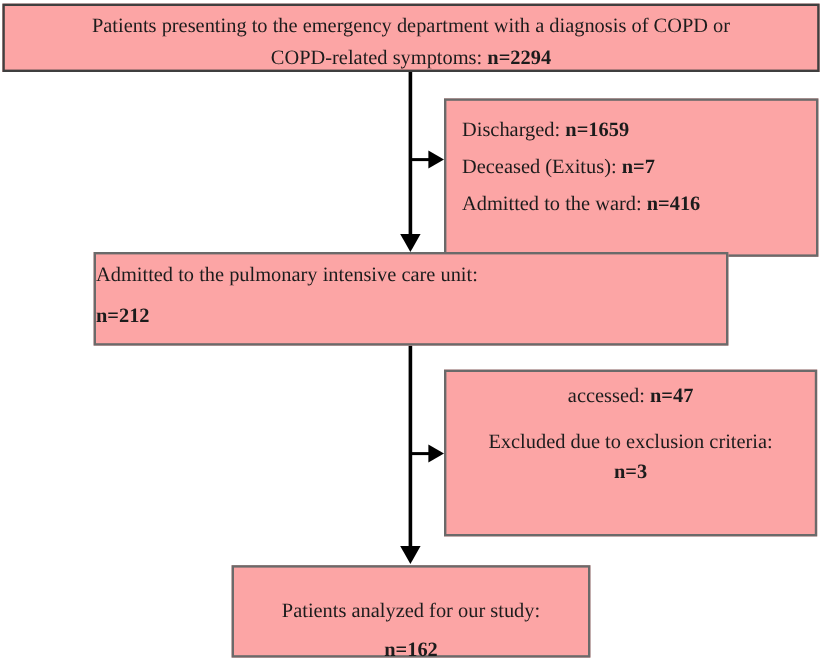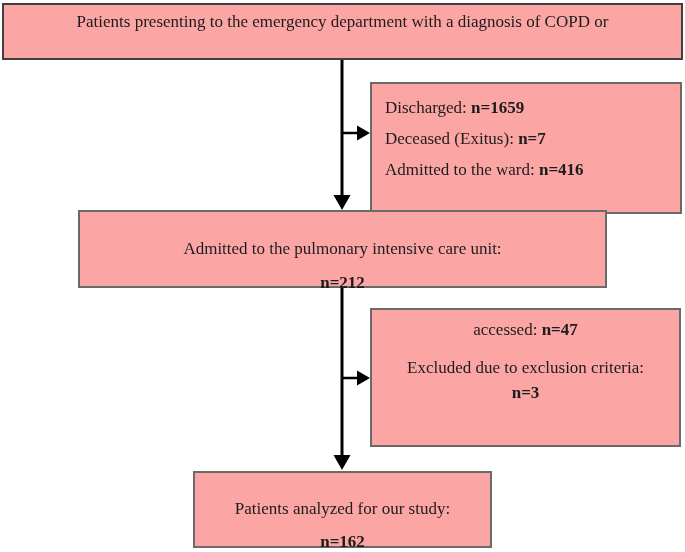--- a/index.html
+++ b/index.html
@@ -45,22 +45,22 @@
     left: 370px; top: 82px;
     width: 312px; height: 132px;
     text-align: left;
     padding: 8px 0 0 13px;
     line-height: 31px;
     border-color: #6a6a6a;
   }
   .box-icu {
     left: 78px; top: 210px;
     width: 529px; height: 78px;
-    text-align: center;
-    padding-top: 24px;
+    text-align: left;
+    padding-top: 4px;
     border-color: #6a6a6a;
   }
   .box-icu .line-n { margin-top: 8px; }
   .box-excluded {
     left: 370px; top: 308px;
     width: 311px; height: 139px;
     text-align: center;
     padding-top: 7px;
     line-height: 25px;
     border-color: #6a6a6a;
@@ -95,20 +95,21 @@
       <polygon points="333.5,455 350.5,455 342,470" stroke="none"></polygon>
     </g>
     <g stroke="#000000" fill="#000000">
       <line x1="341" y1="378" x2="359" y2="378" stroke-width="2.5"></line>
       <polygon points="357,370.5 357,385.5 370,378" stroke="none"></polygon>
     </g>
   </svg>
 
   <div class="box box-ed">
     <div class="line"><span>Patients presenting to the emergency department with a diagnosis of COPD or</span></div>
+    <div class="line"><span>COPD-related symptoms: </span><b>n=2294</b></div>
   </div>
 
   <div class="box box-disposition">
     <div class="line"><span>Discharged: </span><b>n=1659</b></div>
     <div class="line"><span>Deceased (Exitus): </span><b>n=7</b></div>
     <div class="line"><span>Admitted to the ward: </span><b>n=416</b></div>
   </div>
 
   <div class="box box-icu">
     <div class="line"><span>Admitted to the pulmonary intensive care unit:</span></div>

